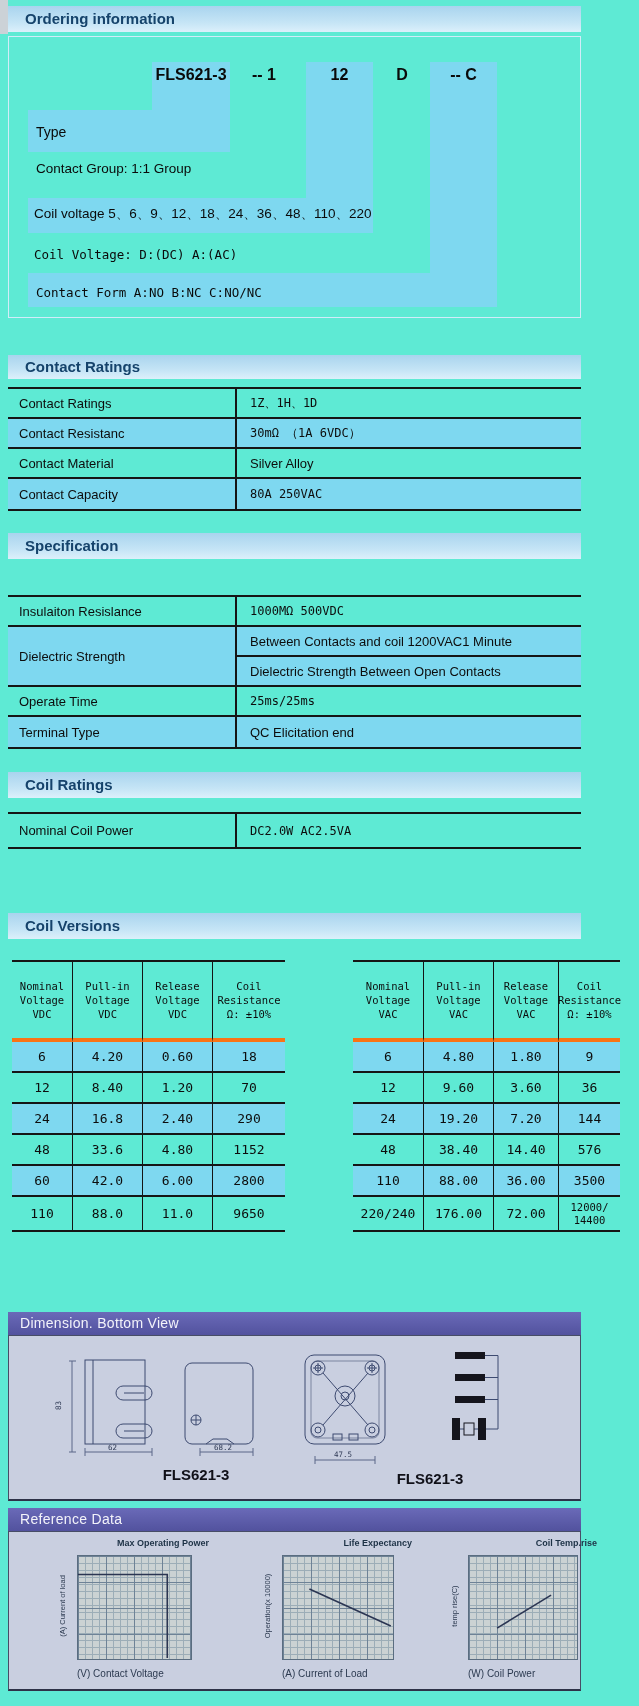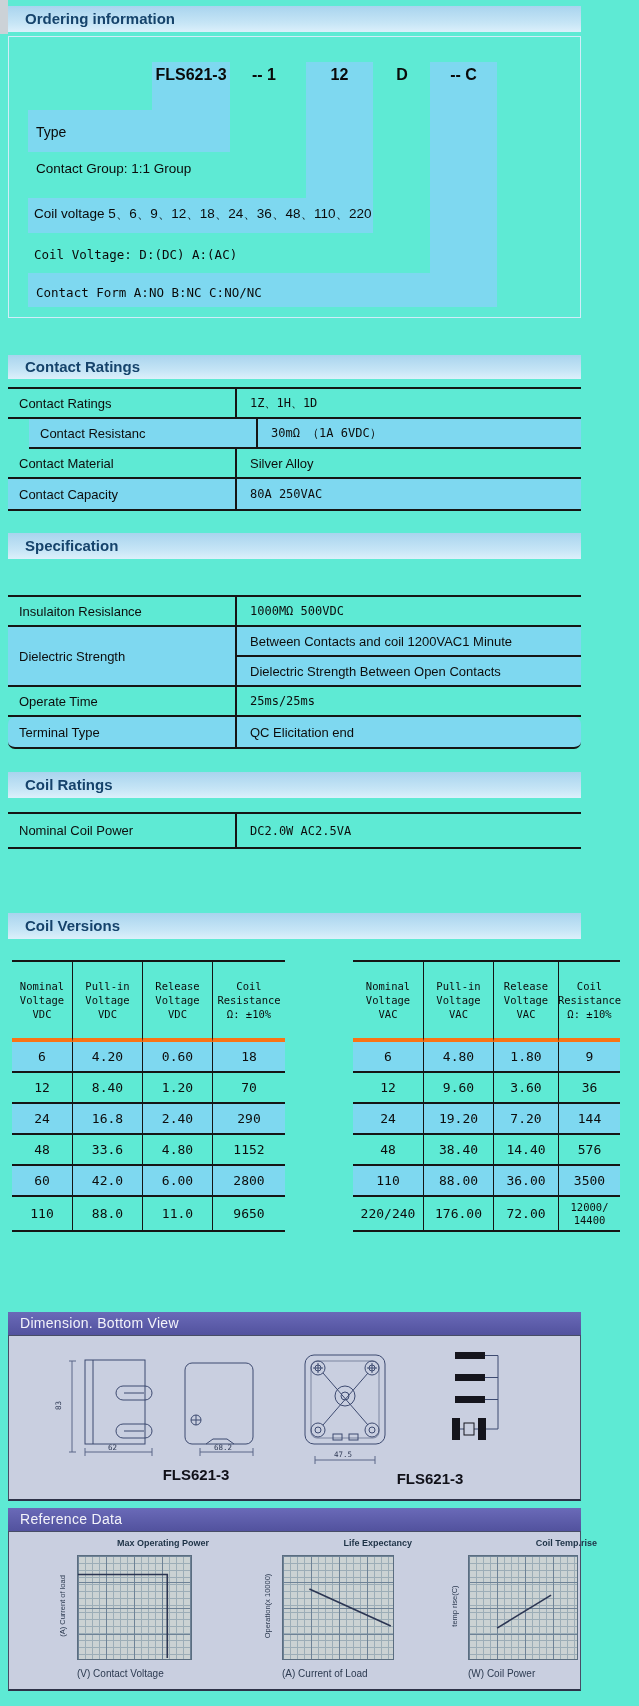--- a/index.html
+++ b/index.html
@@ -93,21 +93,21 @@
   <div class="sechdr" style="top:355px;height:24px;line-height:24px;"><span>Contact Ratings</span></div>
   <div class="tbl" style="top:387px;">
     <div class="trow" style="height:30px;">
       <div class="tl">
           <span>Contact Ratings</span>
         </div>
       <div class="tr">
           <span class="vmono">1Z、1H、1D</span>
         </div>
     </div>
-    <div class="trow cy" style="height:30px;margin-left:21px;">
+    <div class="trow cy" style="height:30px;">
       <div class="tl">
           <span>Contact Resistanc</span>
         </div>
       <div class="tr">
           <span class="vmono">30mΩ （1A 6VDC）</span>
         </div>
     </div>
     <div class="trow" style="height:30px;">
       <div class="tl">
           <span>Contact Material</span>
@@ -146,21 +146,21 @@
       </div>
     </div>
     <div class="trow" style="height:30px;">
       <div class="tl">
           <span>Operate Time</span>
         </div>
       <div class="tr">
           <span class="vmono">25ms/25ms</span>
         </div>
     </div>
-    <div class="trow cy" style="height:32px;border-radius:7px;">
+    <div class="trow cy" style="height:32px;">
       <div class="tl">
           <span>Terminal Type</span>
         </div>
       <div class="tr">
           <span>QC Elicitation end</span>
         </div>
     </div>
   </div>
 
   <div class="sechdr" style="top:772px;"><span>Coil Ratings</span></div>

